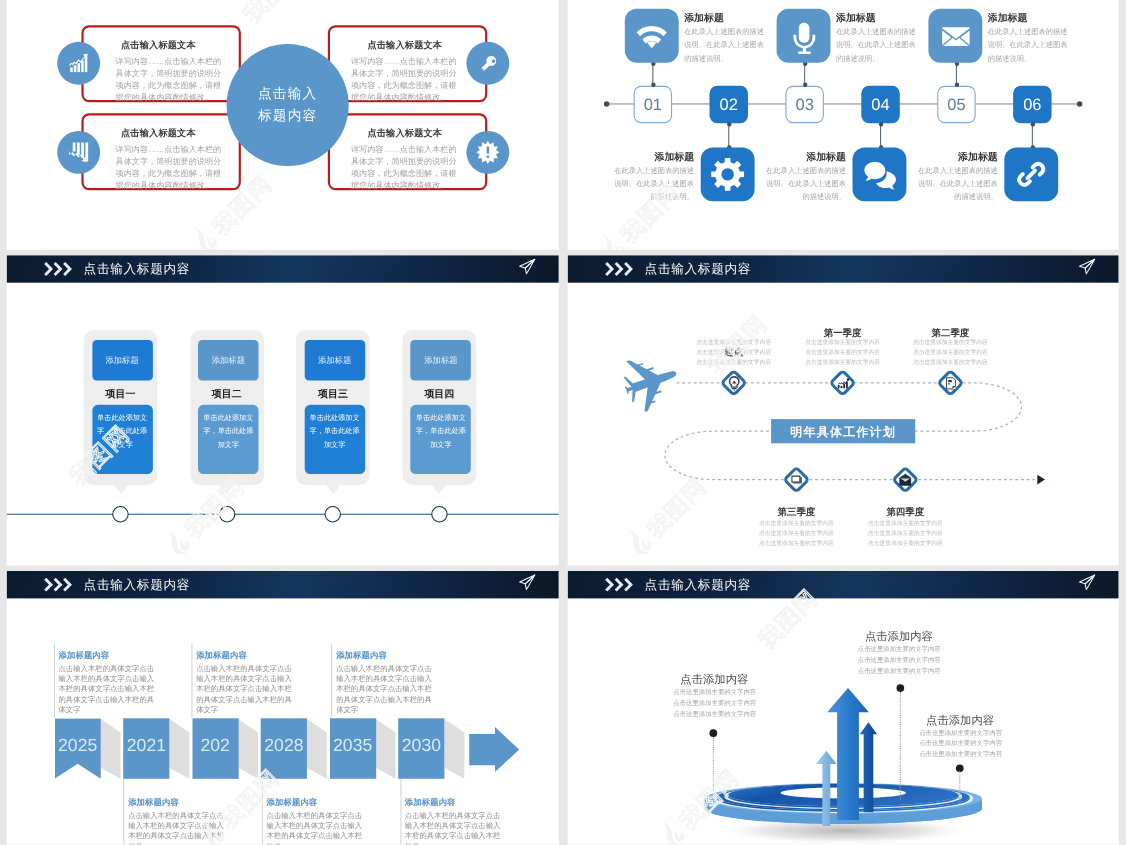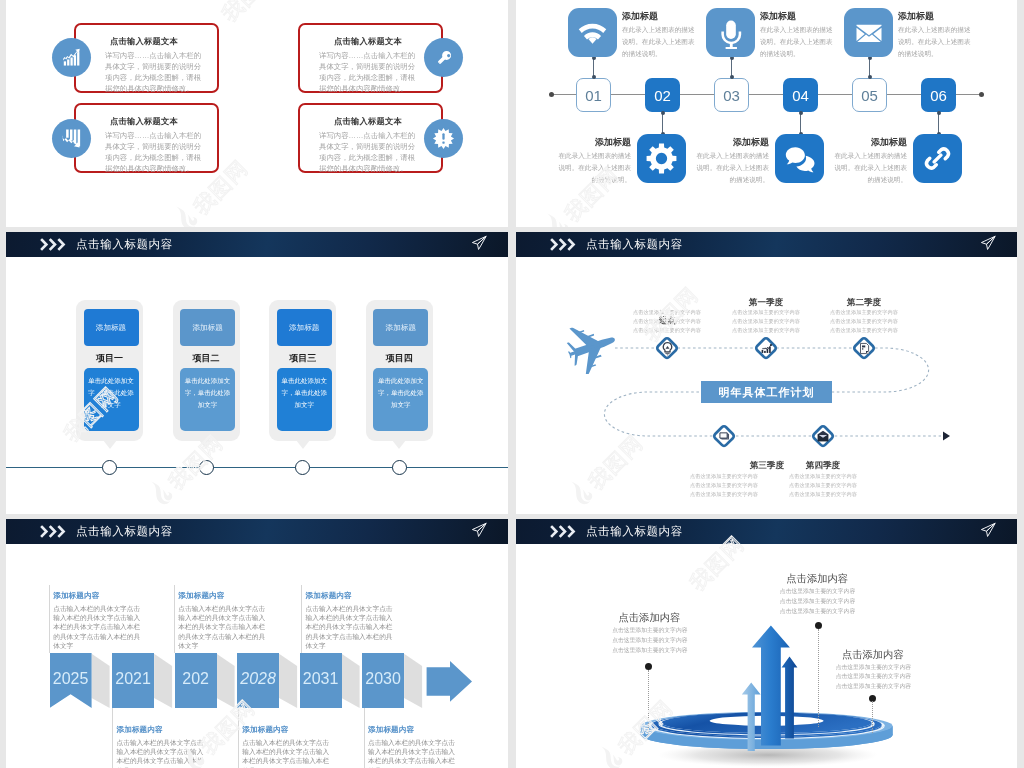--- a/index.html
+++ b/index.html
@@ -146,20 +146,24 @@
   <div class="s1ico" style="left:418px;top:119px;">
     <svg width="23" height="23" viewBox="0 0 24 24" fill="#fff">
           <path d="M 12.00 1.00 L 14.07 4.27 L 17.50 2.47 L 17.66 6.34 L 21.53 6.50 L 19.73 9.93 L 23.00 12.00 L 19.73 14.07 L 21.53 17.50 L 17.66 17.66 L 17.50 21.53 L 14.07 19.73 L 12.00 23.00 L 9.93 19.73 L 6.50 21.53 L 6.34 17.66 L 2.47 17.50 L 4.27 14.07 L 1.00 12.00 L 4.27 9.93 L 2.47 6.50 L 6.34 6.34 L 6.50 2.47 L 9.93 4.27 Z"></path>
         </svg>
     <svg style="position:absolute" width="23" height="23" viewBox="0 0 24 24" fill="#5b96cb">
           <rect x="10.8" y="6.4" width="2.4" height="7.0" rx="1.1"></rect>
           <rect x="10.8" y="15.0" width="2.4" height="2.4" rx="0.6"></rect>
         </svg>
   </div>
 
+  <div class="s1circ">
+    <span>点击输入</span>
+    <span>标题内容</span>
+  </div>
 </div>
 
 <div class="slide s2">
   <div class="s2line"></div>
   <div class="s2dot" style="left:33px;"></div>
   <div class="s2dot" style="left:463px;"></div>
 
   <div class="s2num light" style="left:60px;top:78px;">01</div>
   <div class="s2conn" style="left:77px;top:55px;height:23px;"></div>
   <div class="s2cdot" style="left:75.5px;top:74.5px;"></div>
@@ -412,21 +416,21 @@
     <div>点击这里添加主要的文字内容</div>
     <div>点击这里添加主要的文字内容</div>
     <div>点击这里添加主要的文字内容</div>
   </div>
   <div class="s4ttl" style="left:288px;top:65px;">第二季度</div>
   <div class="s4lns" style="left:288px;top:76px;">
     <div>点击这里添加主要的文字内容</div>
     <div>点击这里添加主要的文字内容</div>
     <div>点击这里添加主要的文字内容</div>
   </div>
-  <div class="s4ttl" style="left:148px;top:228px;text-align:right;">第三季度</div>
+  <div class="s4ttl" style="left:148px;top:228px;">第三季度</div>
   <div class="s4lns" style="left:148px;top:240px;">
     <div>点击这里添加主要的文字内容</div>
     <div>点击这里添加主要的文字内容</div>
     <div>点击这里添加主要的文字内容</div>
   </div>
   <div class="s4ttl" style="left:247px;top:228px;">第四季度</div>
   <div class="s4lns" style="left:247px;top:240px;">
     <div>点击这里添加主要的文字内容</div>
     <div>点击这里添加主要的文字内容</div>
     <div>点击这里添加主要的文字内容</div>
@@ -457,22 +461,22 @@
         <path d="M 210.6 134.7 L 228.6 147 L 228.6 188.9 L 210.6 178.9 Z" fill="#dedede"></path>
         <path d="M 273.1 134.7 L 291.1 147 L 291.1 188.9 L 273.1 178.9 Z" fill="#dedede"></path>
         <path d="M 335.6 134.7 L 353.6 147 L 353.6 188.9 L 335.6 178.9 Z" fill="#dedede"></path>
         <path d="M 398.1 134.7 L 416.1 147 L 416.1 188.9 L 398.1 178.9 Z" fill="#dedede"></path>
     <path d="M 420.6 148.3 L 444 148.3 L 444 142 L 466 162.4 L 444 182.8 L 444 176.7 L 420.6 176.7 Z" fill="#5b96cb"></path>
   </svg>
 
   <div class="s5yr" style="left:43.6px;top:134px;width:42px;height:55px;clip-path:polygon(0 0,100% 0,100% 100%,50% 75%,0 100%);">2025</div>
   <div class="s5yr" style="left:106.1px;top:134px;width:42px;height:55px;">2021</div>
   <div class="s5yr" style="left:168.6px;top:134px;width:42px;height:55px;">202</div>
-  <div class="s5yr" style="left:231.1px;top:134px;width:42px;height:55px;font-style:italic;">2028</div>
-  <div class="s5yr" style="left:293.6px;top:134px;width:42px;height:55px;">2031</div>
+  <div class="s5yr" style="left:231.1px;top:134px;width:42px;height:55px;">2028</div>
+  <div class="s5yr" style="left:293.6px;top:134px;width:42px;height:55px;">2035</div>
   <div class="s5yr" style="left:356.1px;top:134px;width:42px;height:55px;">2030</div>
 
   <div class="s5ttl" style="left:47.2px;top:72px;">添加标题内容</div>
   <div class="s5bdy" style="left:47.2px;top:85px;width:93px;">点击输入本栏的具体文字点击输入本栏的具体文字点击输入本栏的具体文字点击输入本栏的具体文字点击输入本栏的具体文字</div>
   <div class="s5vl" style="left:42.7px;top:66px;height:68px;"></div>
   <div class="s5ttl" style="left:172.3px;top:72px;">添加标题内容</div>
   <div class="s5bdy" style="left:172.3px;top:85px;width:93px;">点击输入本栏的具体文字点击输入本栏的具体文字点击输入本栏的具体文字点击输入本栏的具体文字点击输入本栏的具体文字</div>
   <div class="s5vl" style="left:167.8px;top:66px;height:68px;"></div>
   <div class="s5ttl" style="left:299.6px;top:72px;">添加标题内容</div>
   <div class="s5bdy" style="left:299.6px;top:85px;width:93px;">点击输入本栏的具体文字点击输入本栏的具体文字点击输入本栏的具体文字点击输入本栏的具体文字点击输入本栏的具体文字</div>

